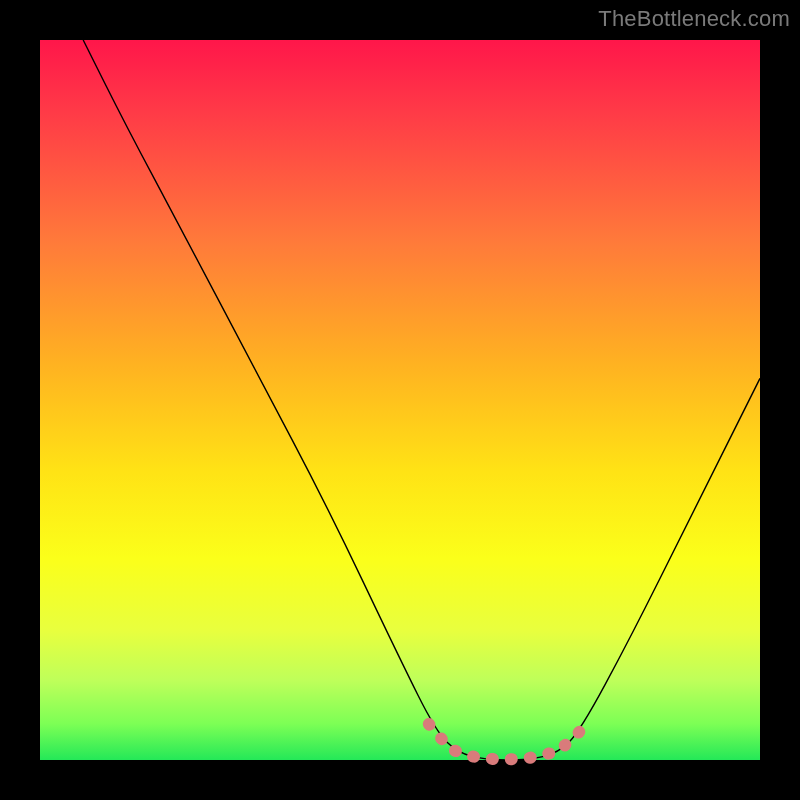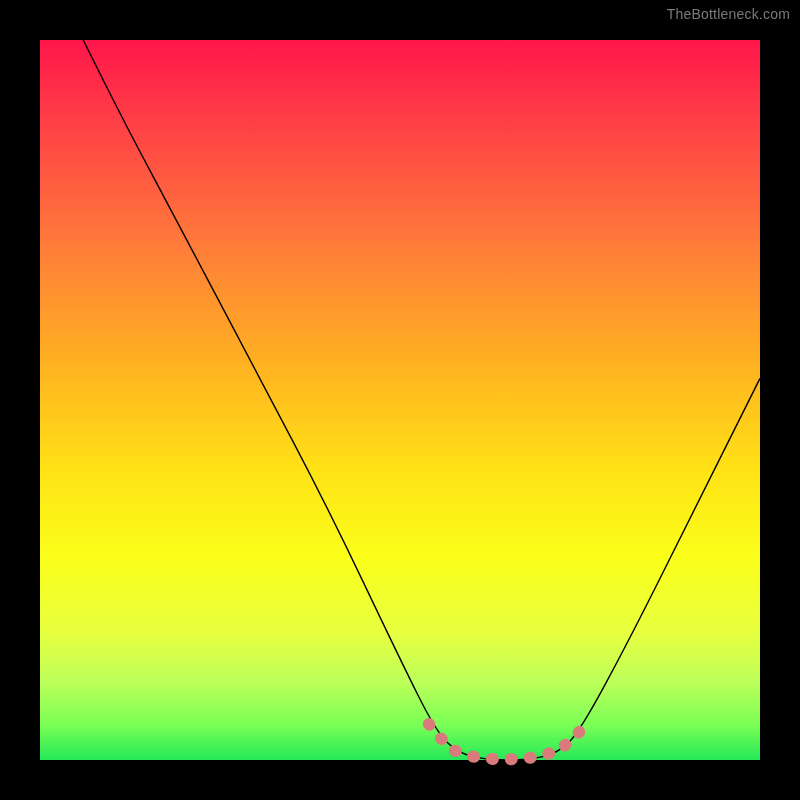--- a/index.html
+++ b/index.html
@@ -32,21 +32,21 @@
       #e8ff3e 82%,
       #beff5a 89%,
       #7cff55 95%,
       #24e858 100%);
   }
   .watermark {
     position: absolute;
     top: 6px;
     right: 10px;
     font-family: Arial, Helvetica, sans-serif;
-    font-size: 14px;
+    font-size: 22px;
     color: #7a7a7a;
     font-weight: 500;
     letter-spacing: 0.2px;
   }
   svg.curve {
     position: absolute;
     left: 0;
     top: 0;
     width: 720px;
     height: 720px;

